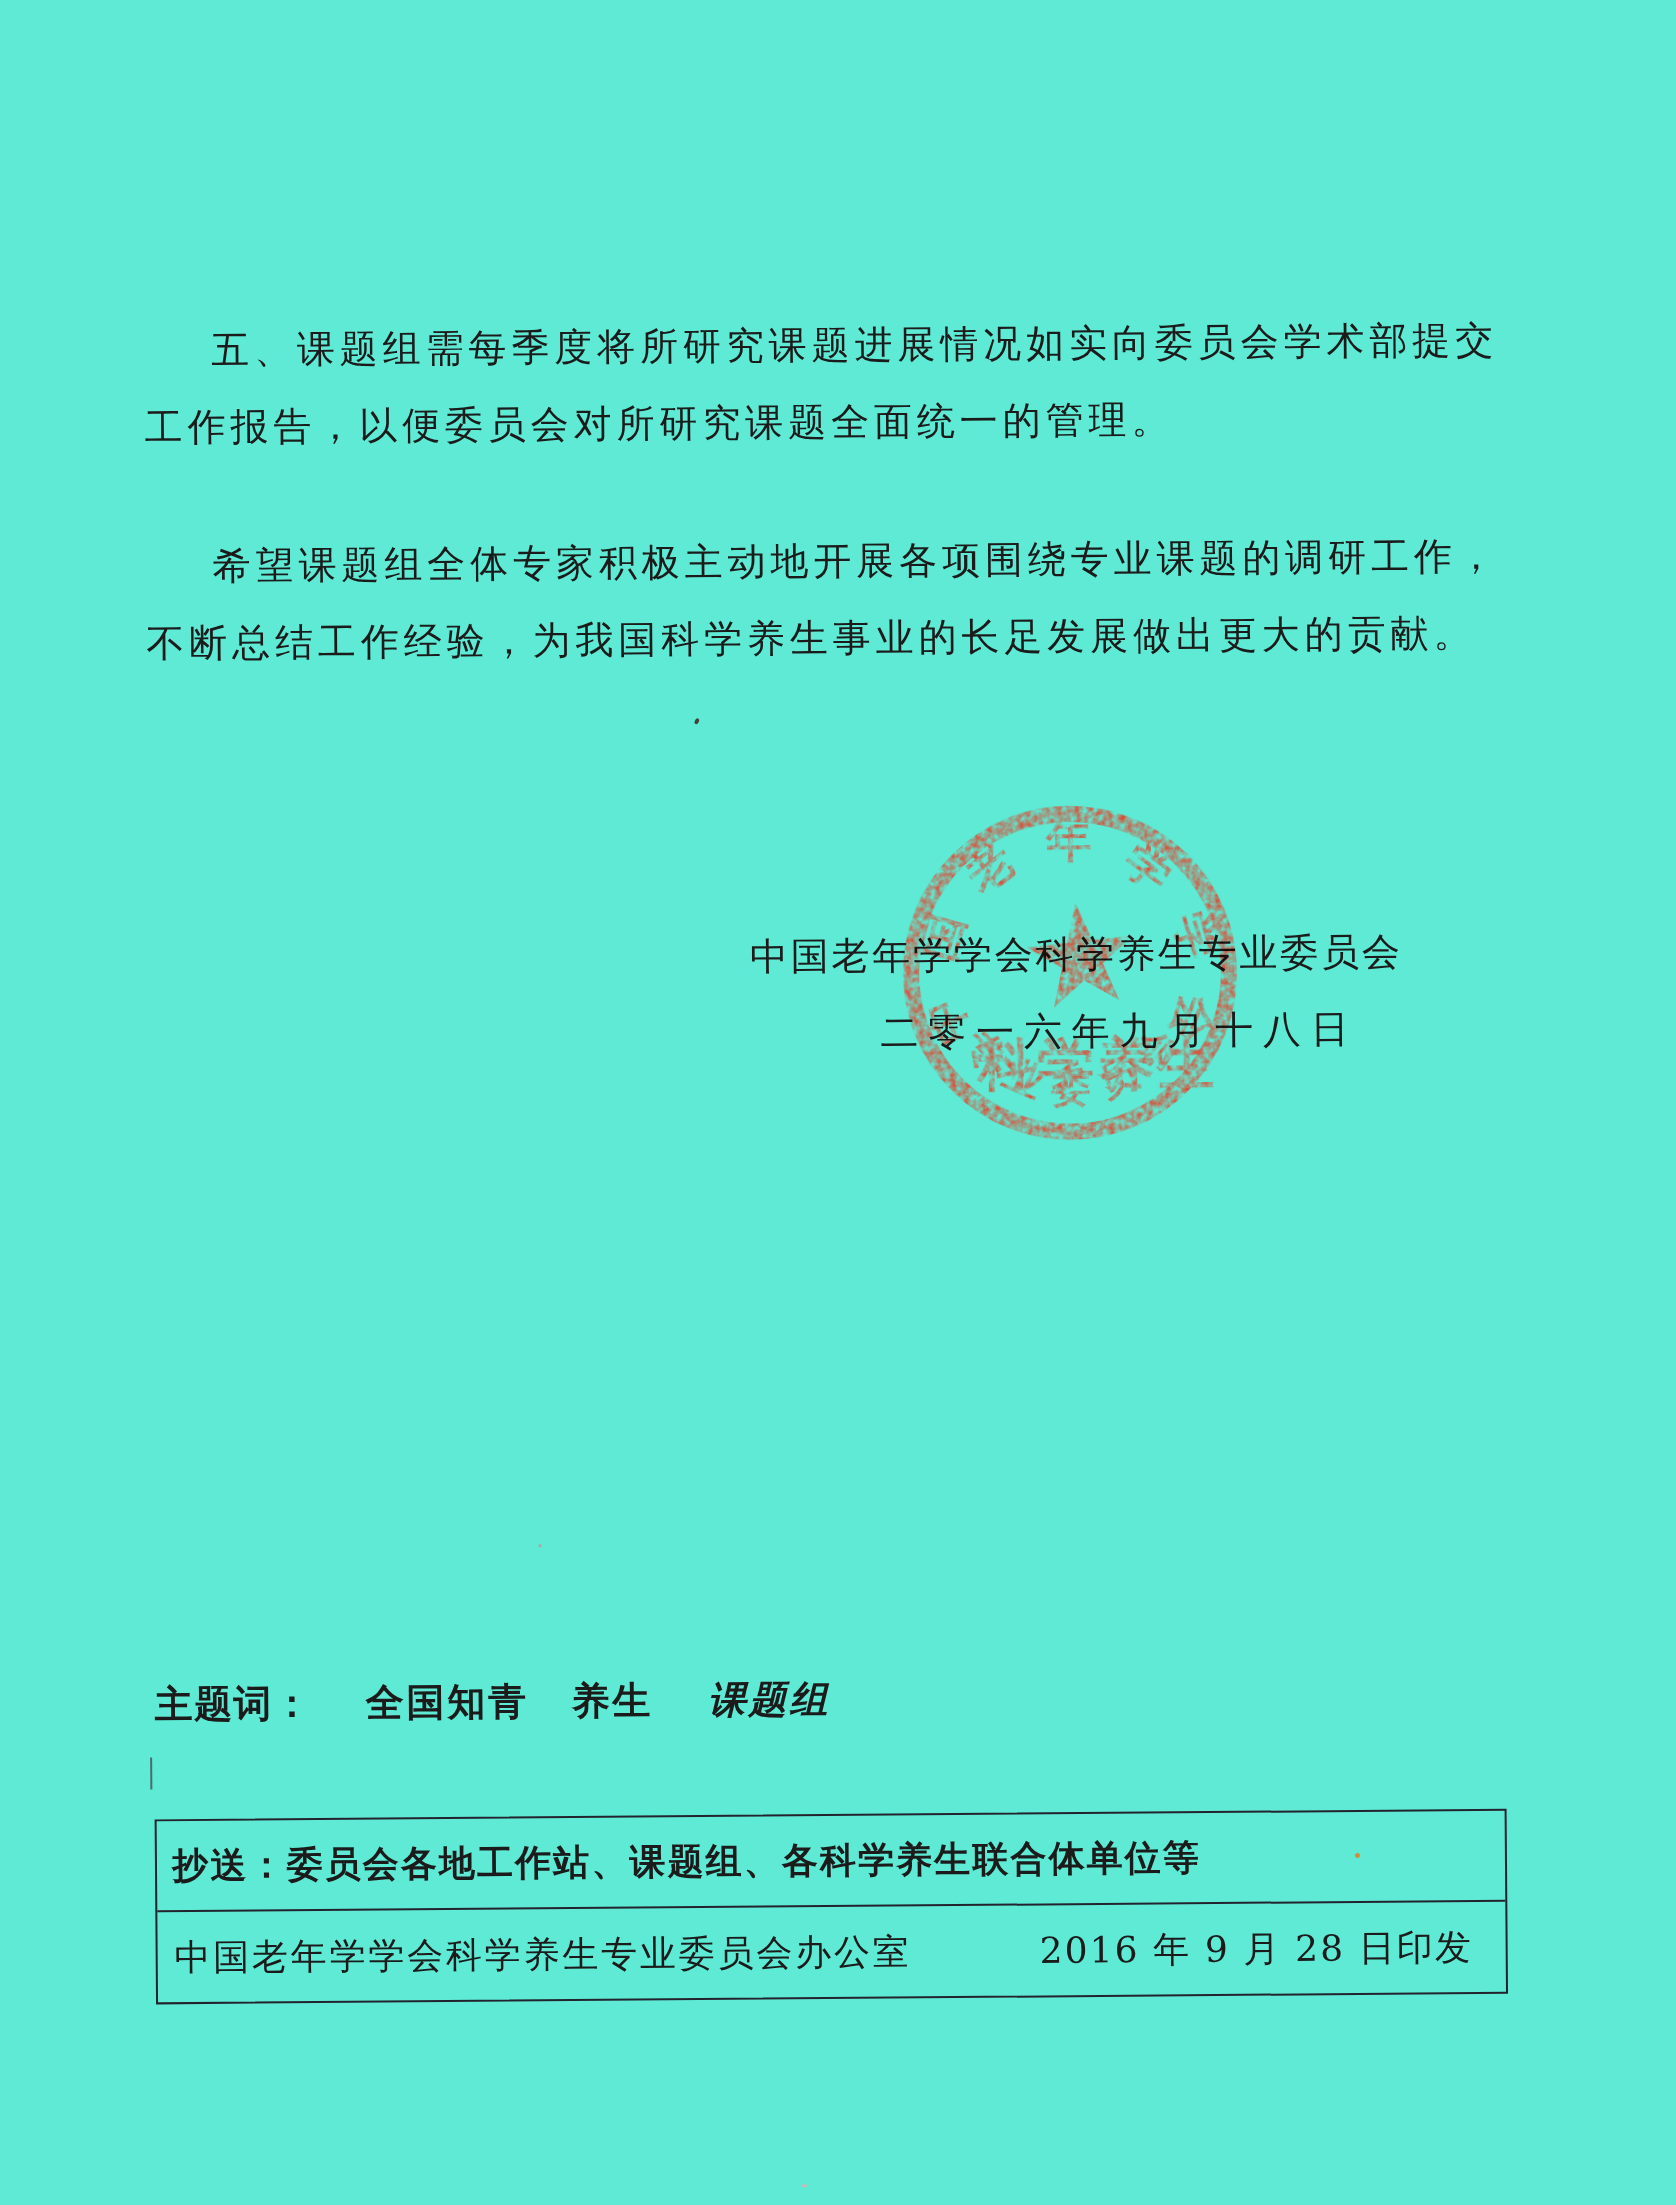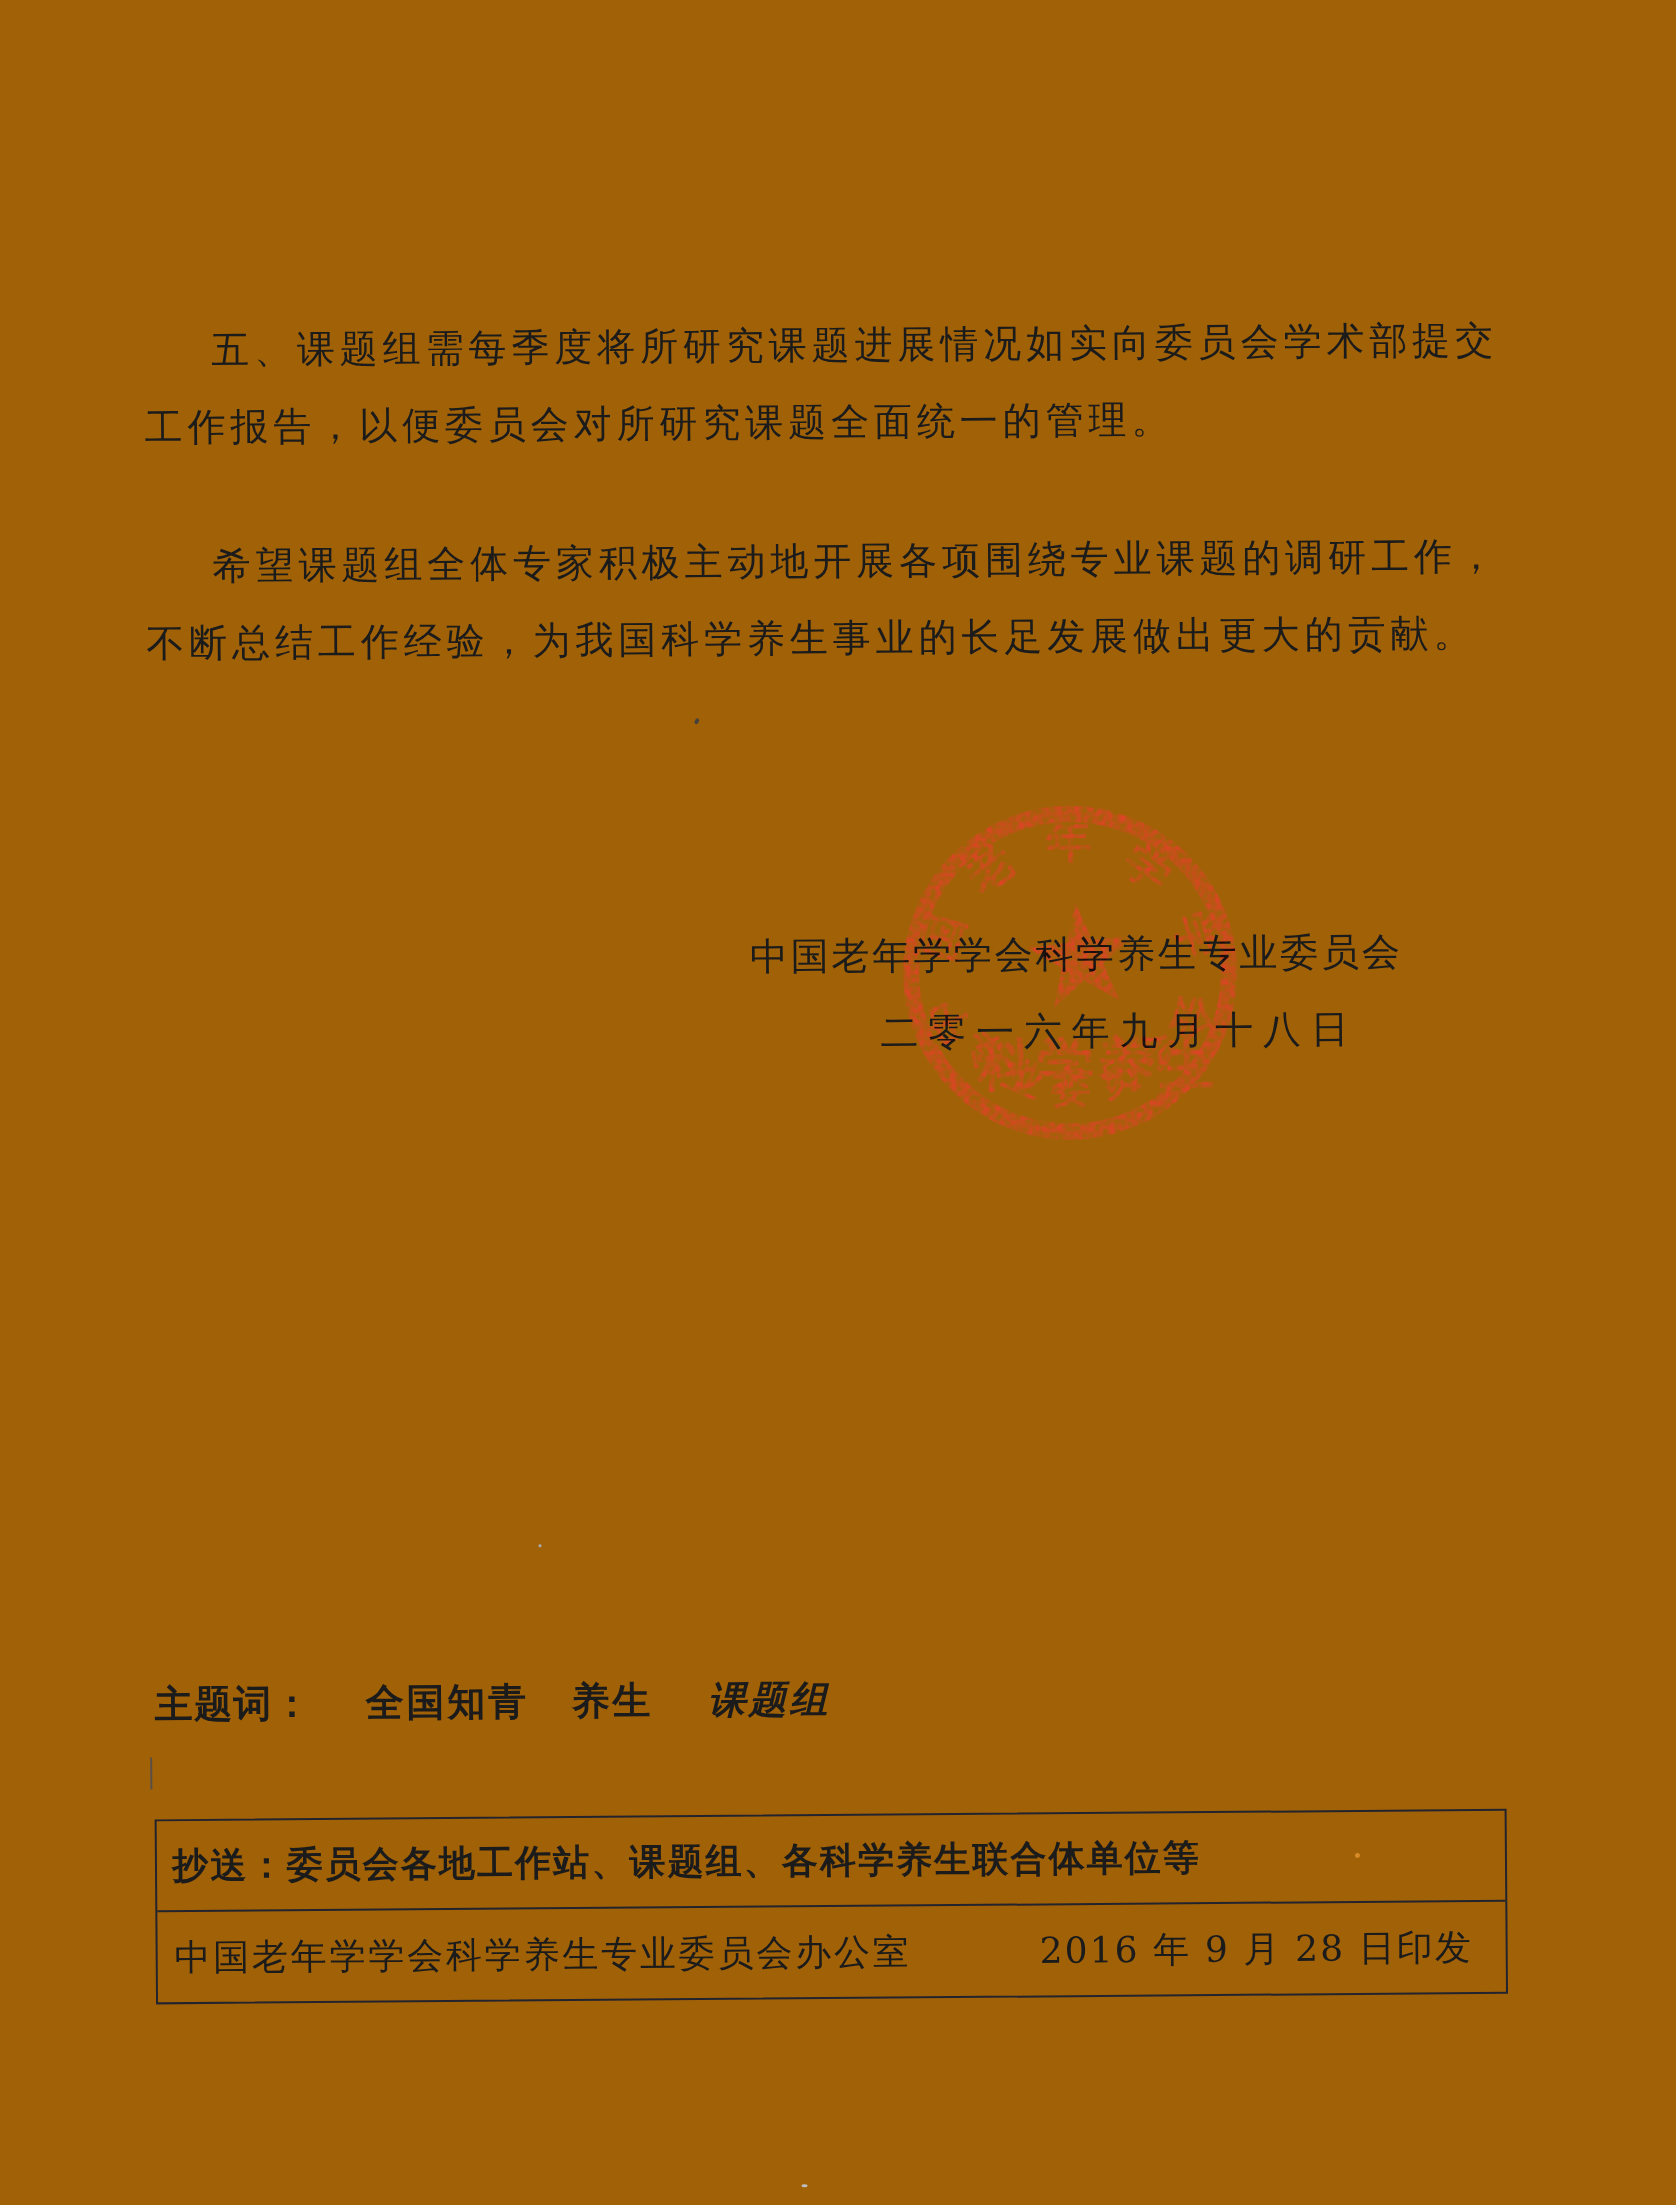--- a/index.html
+++ b/index.html
@@ -1,19 +1,19 @@
 <!DOCTYPE html>
 <html style="font-size:11px"><head>
 <meta charset="utf-8">
 <style>
   html,body{margin:0;padding:0;background:#e9e9e9;}
   .page{
     position:relative;
     width:1676px;height:2205px;
-    background:#a16207;
+    background:#5eead4;
     overflow:hidden;
     font-family:"DejaVu Serif","Liberation Serif",serif;
     color:#1b1b1b;
   }
   .sheet{
     position:absolute;inset:0;
     transform:rotate(-0.45deg);
     transform-origin:50% 50%;
   }
   .para{

